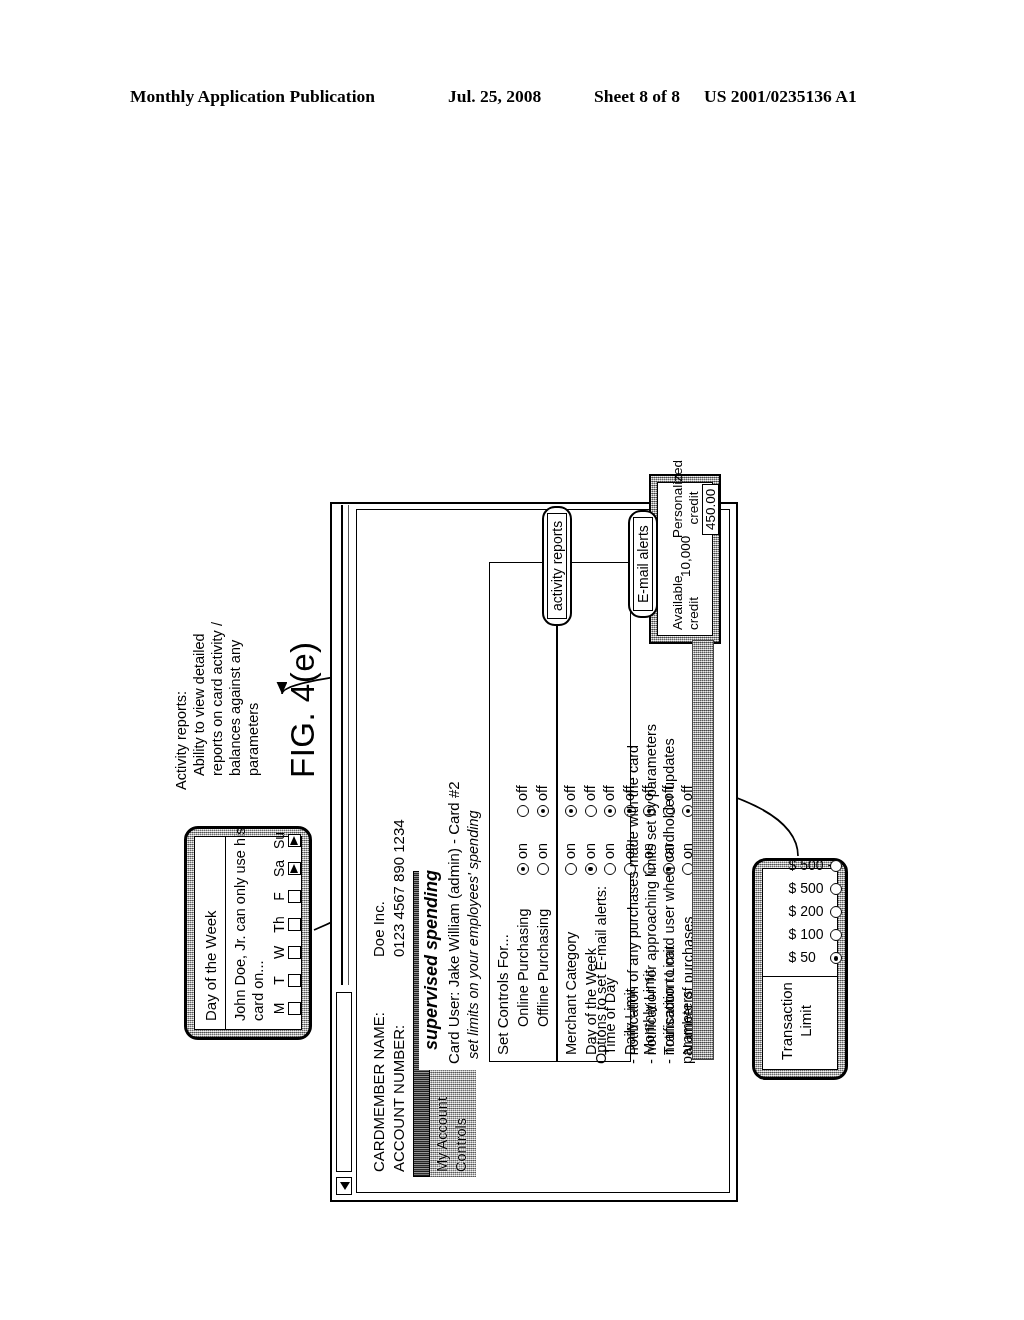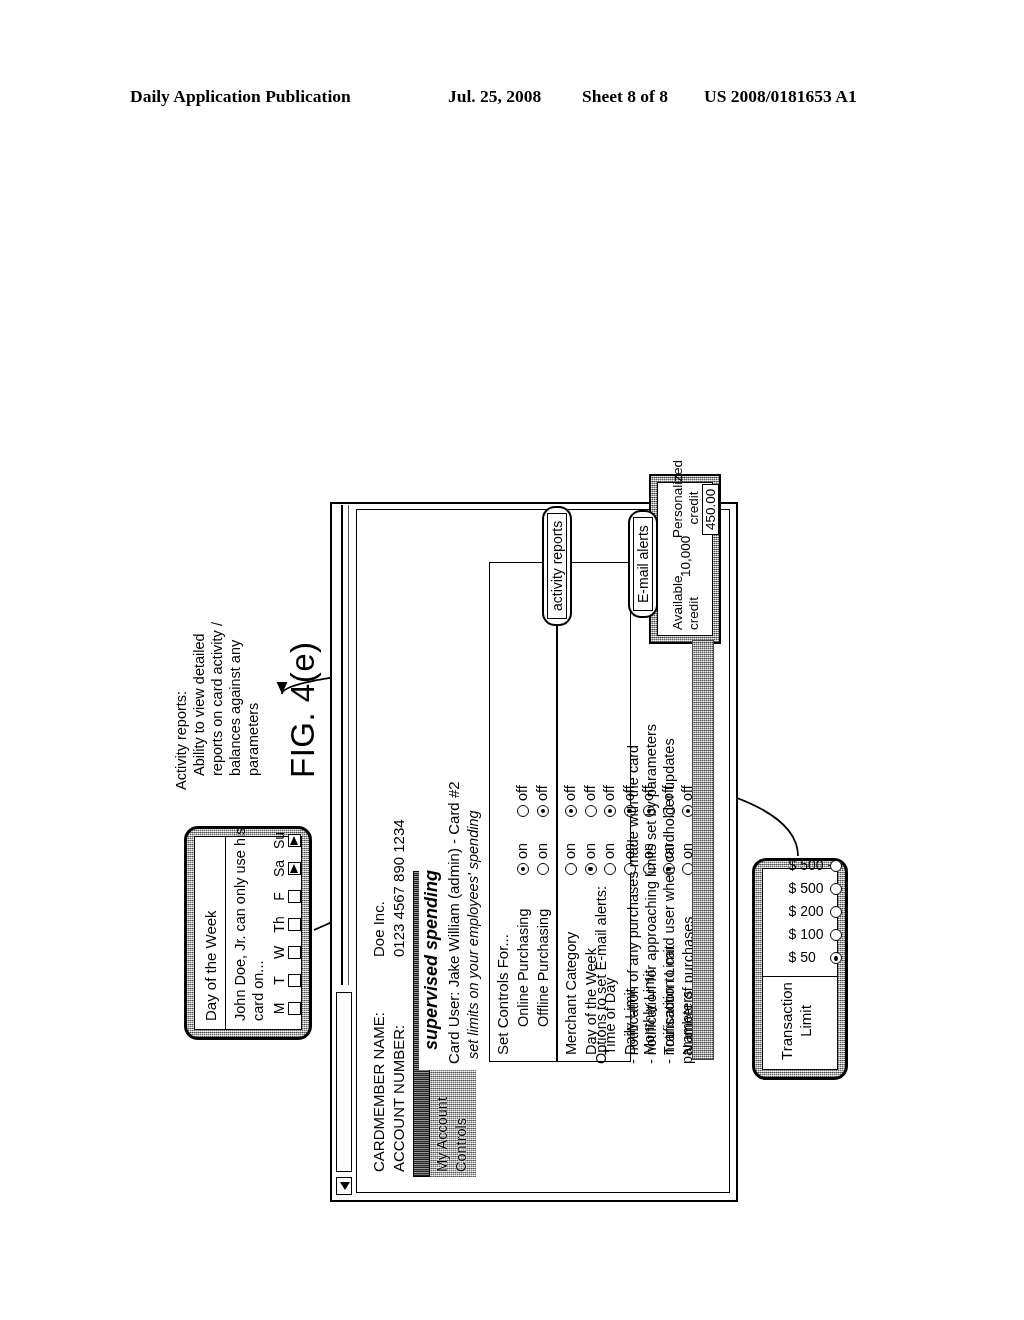--- a/index.html
+++ b/index.html
@@ -24,21 +24,21 @@
     width: 760px;
     height: 26px;
     font-family: "Liberation Serif", serif;
     font-weight: bold;
     font-size: 17.5px;
     color: #000;
     white-space: nowrap;
   }
   .page-header .hdr-pub   { position: absolute; left: 0px;   top: 0; }
   .page-header .hdr-date  { position: absolute; left: 318px; top: 0; }
-  .page-header .hdr-sheet { position: absolute; left: 452px; top: 0; }
+  .page-header .hdr-sheet { position: absolute; left: 464px; top: 0; }
   .page-header .hdr-pat   { position: absolute; left: 574px; top: 0; }
 
   
   .figure-rot {
     position: absolute;
     left: 512px;
     top: 780px;
     width: 900px;
     height: 700px;
     margin-left: -450px;
@@ -523,24 +523,24 @@
     position: absolute;
     left: 0; top: 0;
     width: 900px; height: 700px;
     pointer-events: none;
   }
 </style>
 </head>
 <body>
 
 <div class="page-header">
-  <span class="hdr-pub">Daily Application Publication</span>
+  <span class="hdr-pub">Monthly Application Publication</span>
   <span class="hdr-date">Jul. 25, 2008</span>
   <span class="hdr-sheet">Sheet 8 of 8</span>
-  <span class="hdr-pat">US 2008/0181653 A1</span>
+  <span class="hdr-pat">US 2001/0235136 A1</span>
 </div>
 
 <div class="figure-rot">
 <div class="fig-inner">
 
   <svg class="leaders" viewBox="0 0 900 700">
     <defs>
       <marker id="ah" markerWidth="9" markerHeight="9" refX="7" refY="3.2" orient="auto">
         <path d="M0,0 L7,3.2 L0,6.4 z" fill="#000"></path>
       </marker>

